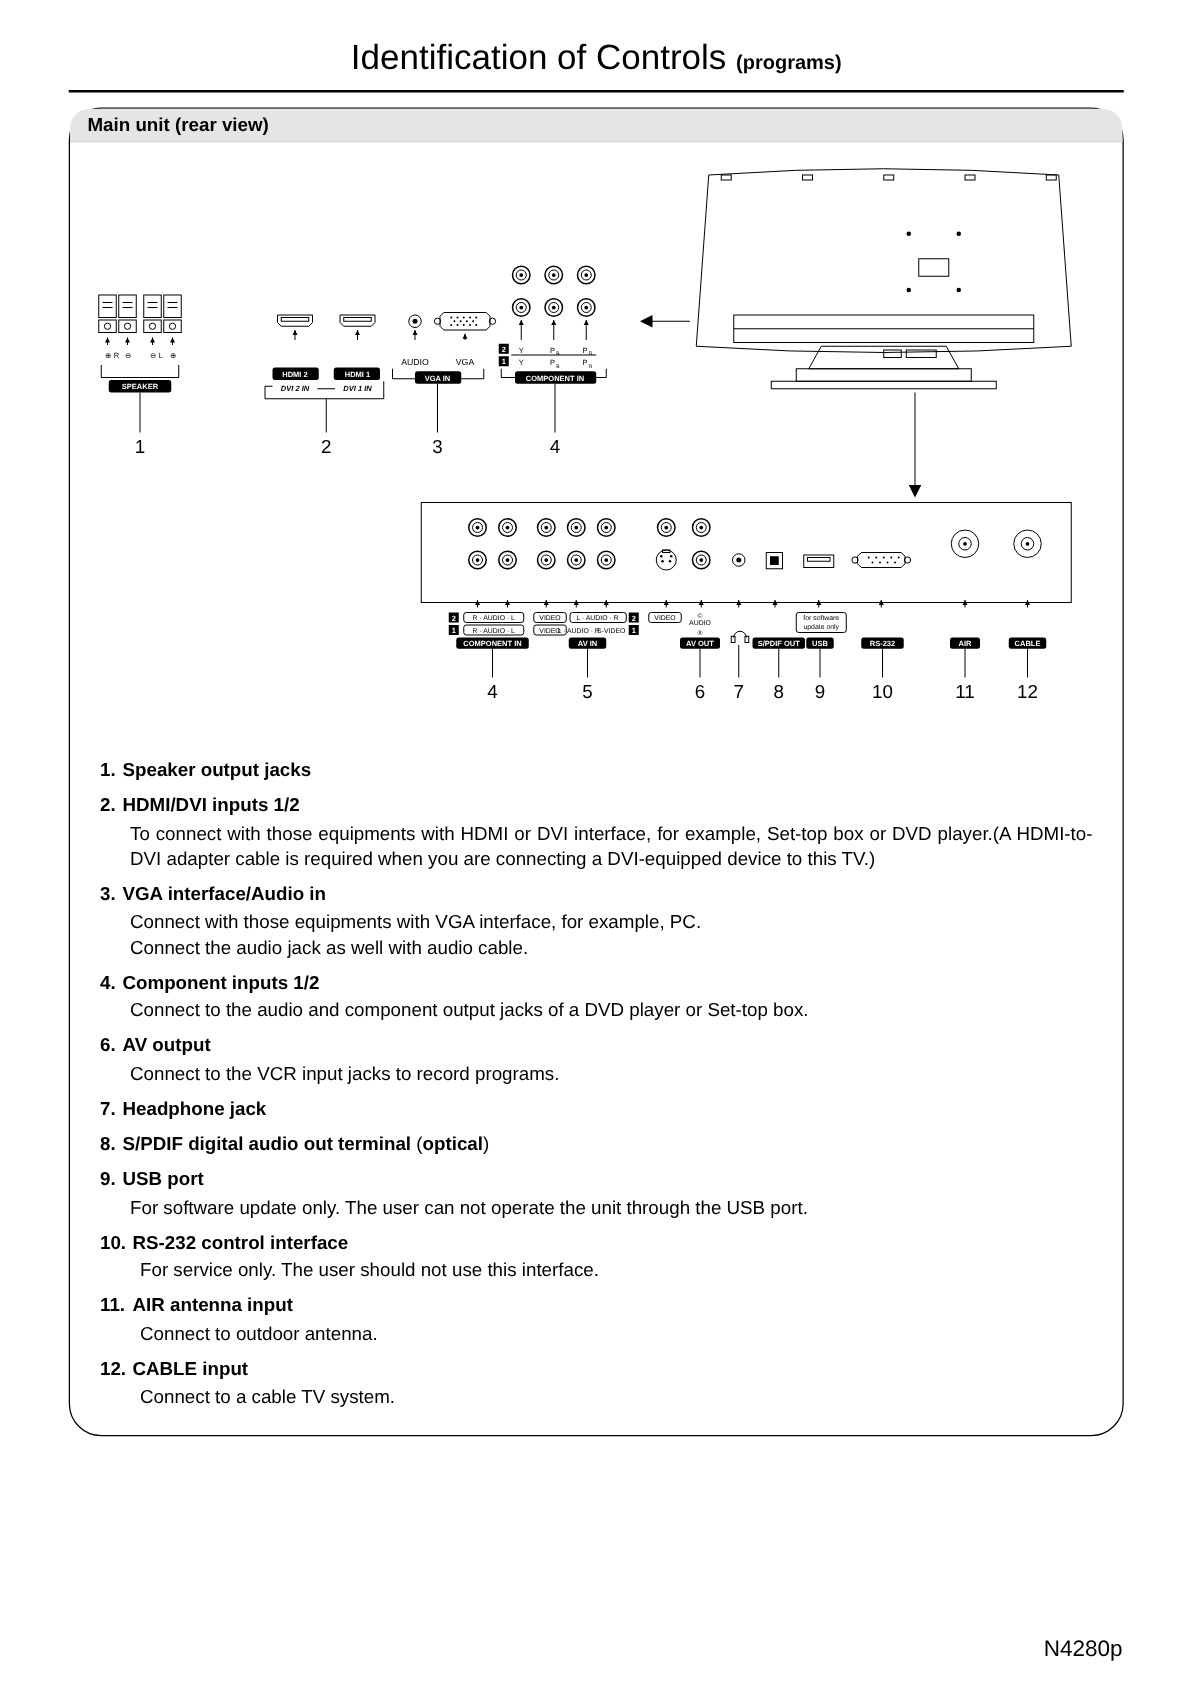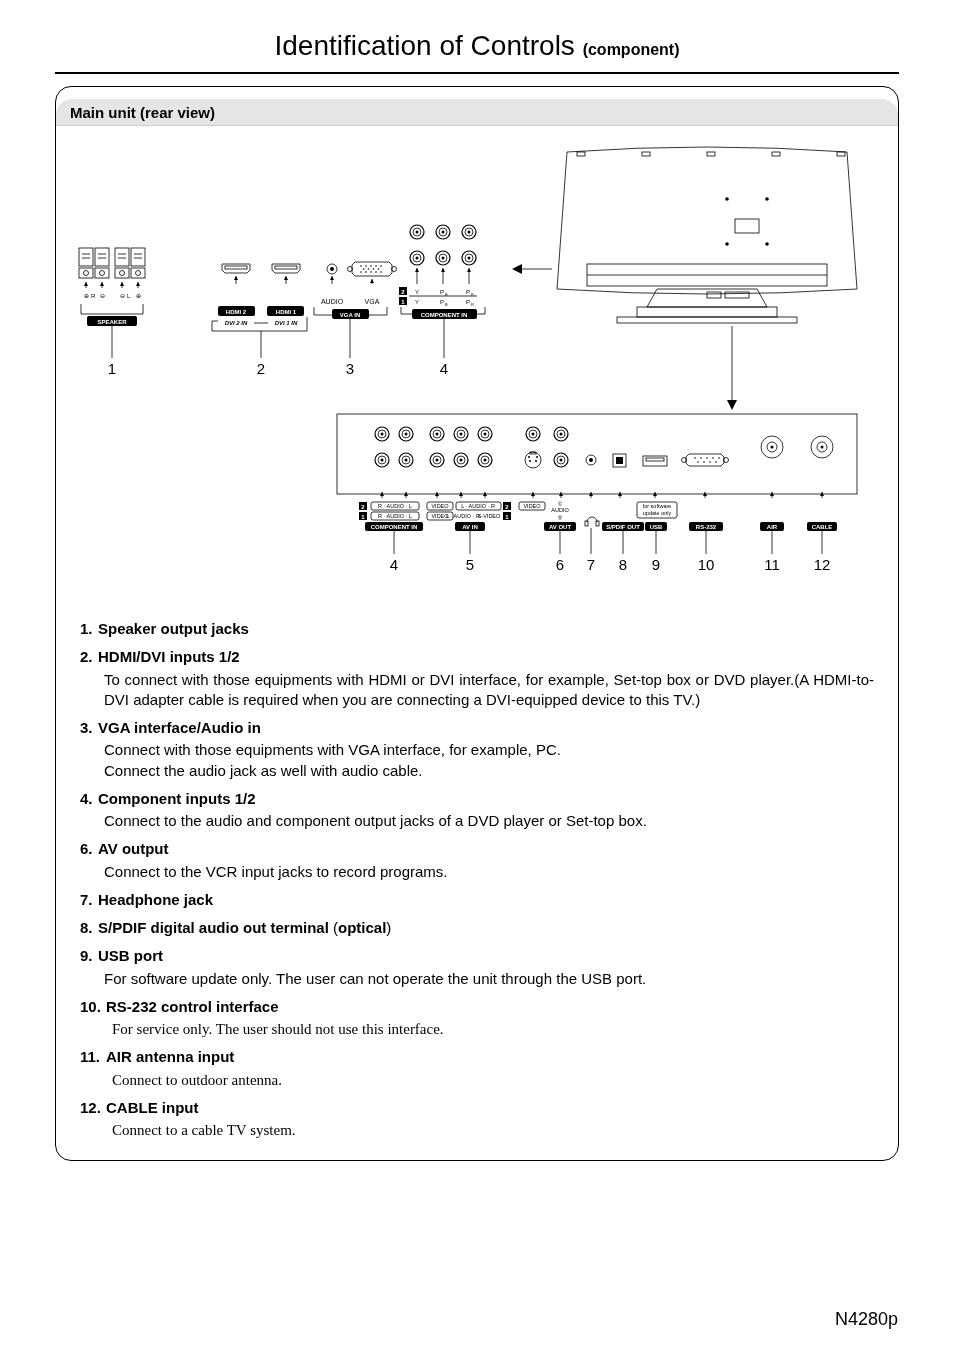--- a/index.html
+++ b/index.html
@@ -21,22 +21,22 @@
     text-align: center;
     font-size: 28px;
     padding-bottom: 10px;
     border-bottom: 2px solid #000;
     margin-bottom: 12px;
   }
   .page-title .bold { font-weight: normal; }
   .page-title .cont { font-size: 16px; font-weight: bold; }
   .main-unit-box {
     border: 1.5px solid #000;
-    border-radius: 16px;
-    padding: 12px 0 20px 0;
+    border-radius: 26px;
+    padding: 0 0 20px 0;
   }
   .section-header {
     padding: 5px 0 4px 14px;
     font-weight: bold;
     font-size: 15px;
     background: #e5e5e5;
     border-bottom: 1px solid #ccc;
     border-top-left-radius: 16px;
     border-top-right-radius: 16px;
   }
@@ -48,21 +48,21 @@
   .desc-list {
     padding: 0 24px;
     font-size: 15px;
     line-height: 1.35;
   }
   .desc-item { margin-top: 8px; }
   .desc-item .num { font-weight: bold; display: inline-block; min-width: 18px; }
   .desc-item .title { font-weight: bold; }
   .desc-item .body { margin-left: 24px; margin-top: 2px; }
   .desc-item.wide .num { min-width: 26px; }
-  .desc-item.wide .body { margin-left: 32px; font-family: Liberation Serif, serif; }
+  .desc-item.wide .body { margin-left: 32px; }
   .model-no {
     position: absolute;
     bottom: 20px;
     right: 56px;
     font-size: 18px;
   }
 
   
   .svg-label { font-family: Arial, Helvetica, sans-serif; }
   .badge { fill: #000; }
@@ -75,21 +75,21 @@
   .num-text { font-size: 15px; }
   .sm-text { font-size: 7px; }
   .tiny-text { font-size: 5.5px; }
 </style>
 </head>
 <body>
 
 <div class="page">
   <div class="page-title">
     <span class="bold">Identification of Controls</span>
-    <span class="cont">(component)</span>
+    <span class="cont">(programs)</span>
   </div>
 
   <div class="main-unit-box">
     <div class="section-header">Main unit (rear view)</div>
 
     <div class="diagram-area">
       <svg viewBox="0 0 840 485" width="100%" height="100%" class="svg-label">
 
         <g>
           <g transform="translate(22,122)">

